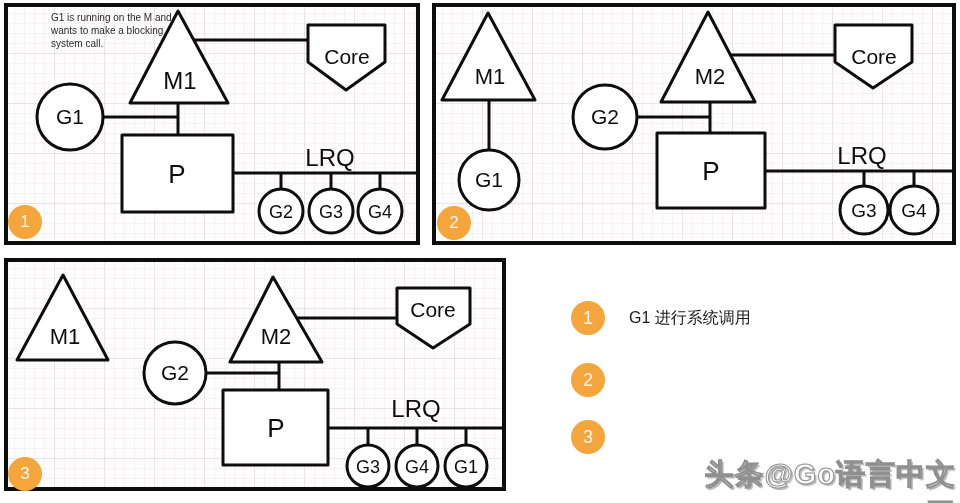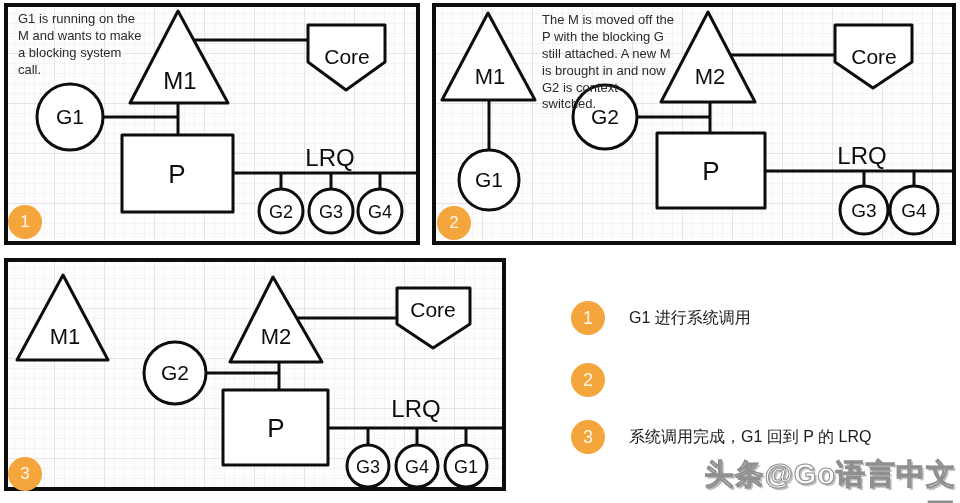--- a/index.html
+++ b/index.html
@@ -20,21 +20,21 @@
   #panel-2{ left:432px; top:3px; width:524px; height:242px; }
   #panel-3{ left:4px; top:258px; width:502px; height:233px; }
   .panel svg{ position:absolute; inset:0; width:100%; height:100%; }
   .frame{ fill:none; stroke:#0d0d0d; stroke-width:4; }
   .shape{ fill:#ffffff; stroke:#0d0d0d; stroke-width:3; stroke-linejoin:round; }
   .conn{ stroke:#0d0d0d; stroke-width:3; }
   .lbl{ fill:#0d0d0d; text-anchor:middle; font-family:"Liberation Sans",sans-serif; }
   .fs26{ font-size:26px; } .fs24{ font-size:24px; } .fs22{ font-size:22px; }
   .fs21{ font-size:21px; } .fs19{ font-size:19px; } .fs18{ font-size:18px; }
   .caption{
-    position:absolute; font-size:13px; line-height:1.3; color:#2a2a2a; z-index:3;
+    position:absolute; font-size:10px; line-height:1.3; color:#2a2a2a; z-index:3;margin-left:33px;
   }
   .badge{
     position:absolute; width:34px; height:34px; border-radius:50%;
     background:#F4A53C; color:rgba(255,255,255,.9);
     display:flex; align-items:center; justify-content:center;
     font-size:17px; z-index:4;
   }
   .legend-row{
     position:absolute; display:flex; align-items:center; gap:24px;
   }
@@ -106,21 +106,20 @@
       <text class="lbl fs22" x="58" y="81">M1</text>
       <text class="lbl fs22" x="278" y="81">M2</text>
       <text class="lbl fs21" x="442" y="61">Core</text>
       <text class="lbl fs21" x="57" y="184">G1</text>
       <text class="lbl fs21" x="173" y="121">G2</text>
       <text class="lbl fs26" x="279" y="177">P</text>
       <text class="lbl fs24" x="430" y="161">LRQ</text>
       <text class="lbl fs19" x="432" y="214">G3</text>
       <text class="lbl fs19" x="482" y="214">G4</text>
     </svg>
-    <div class="caption" style="left:110px; top:9px; width:132px;">The M is moved off the P with the blocking G still attached. A new M is brought in and now G2 is context-switched.</div>
     <div class="badge" style="left:5px; top:203px;">2</div>
   </div>
 
   <div class="panel" id="panel-3">
     <svg viewBox="0 0 502 233">
       <rect class="frame" x="2" y="2" width="498" height="229"></rect>
       <line class="conn" x1="292" y1="60" x2="395" y2="60"></line>
       <line class="conn" x1="275" y1="102" x2="275" y2="134"></line>
       <line class="conn" x1="200" y1="115" x2="275" y2="115"></line>
       <line class="conn" x1="323" y1="170" x2="498" y2="170"></line>
@@ -154,20 +153,17 @@
       <div>G1 进行系统调用</div>
     </div>
   </div>
 
   <div class="legend-row" style="left:571px; top:352px; height:56px;">
     <div class="badge">2</div>
   </div>
 
   <div class="legend-row" style="left:571px; top:420px; height:34px;">
     <div class="badge">3</div>
-    <div class="legend-text">
-      <div>系统调用完成，G1 回到 P 的 LRQ</div>
-    </div>
   </div>
 
   <div class="watermark">头条@Go语言中文网</div>
 
 </div>
 
 </body></html>

